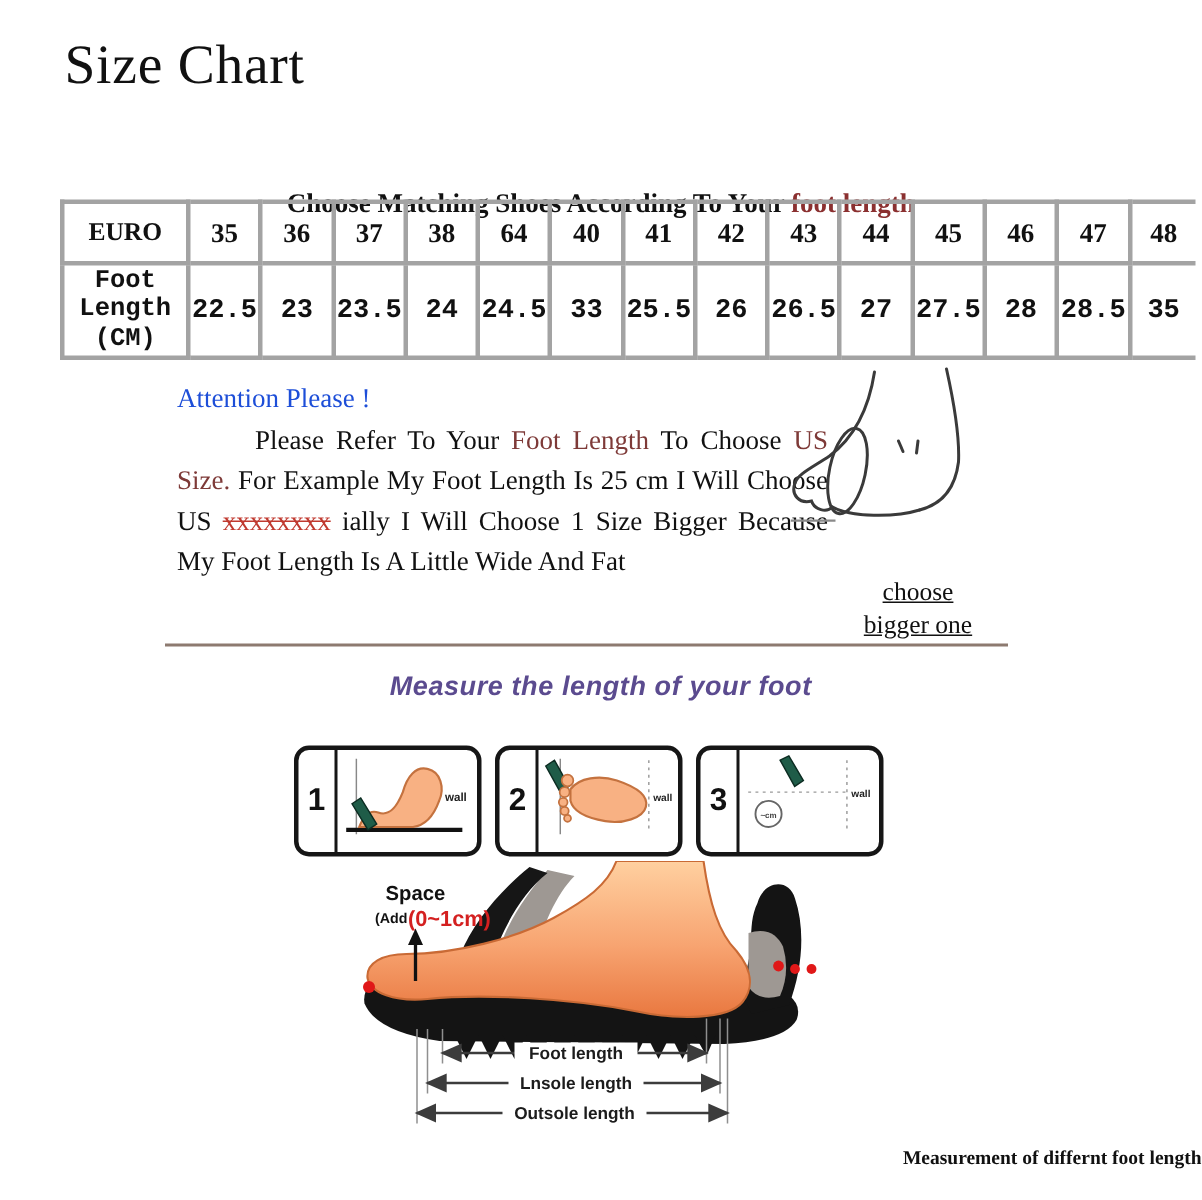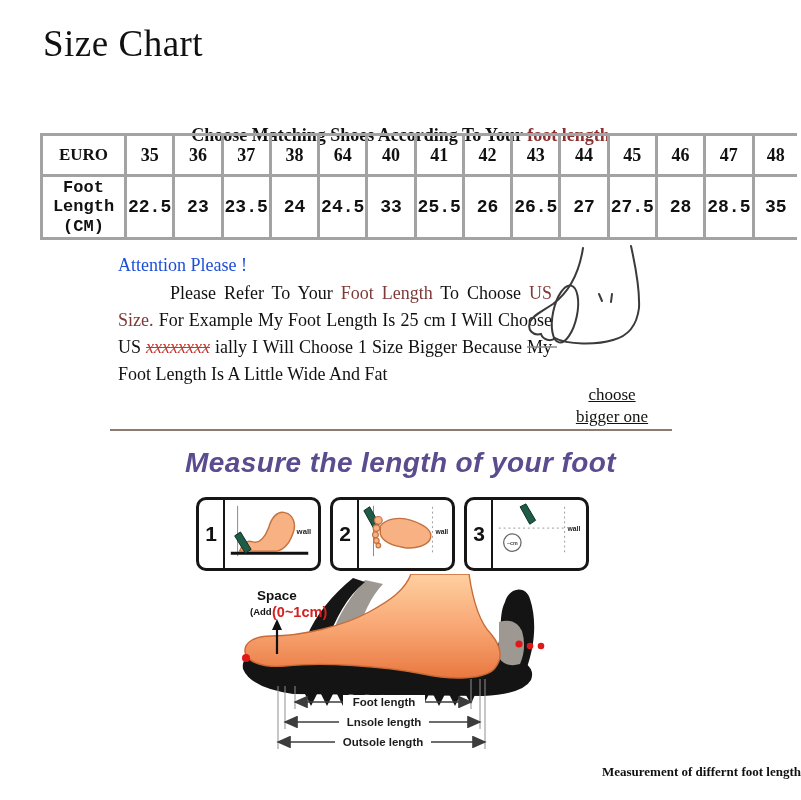--- a/index.html
+++ b/index.html
@@ -26,30 +26,30 @@
   }
   table.size td.hdr { font-size:17px; line-height:1.12; }
   table.size tr.r1 td { height:38px; }
   table.size tr.r2 td { height:60px;font-family:Liberation Mono, monospace; }
   table.size td.no-r { border-right:none; }
   
   .attention { position:absolute; left:118px; top:252px; width:434px; font-size:18px; line-height:27px; }
   .attention .head { color:#1d4ed8; margin:0 0 1px 0; }
   .attention p { margin:0; text-align:justify; text-indent:52px; }
   .mar { color:#7e3a38; }
-  .redx { color:#c03a30; text-decoration:line-through;font-style:italic; }
+  .redx { color:#c03a30; text-decoration:line-through; }
   
   .sketch { position:absolute; left:527px; top:244px; width:142px; height:140px; }
   .note { position:absolute; left:550px; top:384px; width:124px; text-align:center; font-size:17px; line-height:22px;text-decoration:underline; }
   .divider { position:absolute; left:110px; top:429px; width:562px; height:0; border-top:2px solid #8d7a70; }
   
   .measure {
     position:absolute; top:447px; left:0; width:100%; text-align:center;
     font-family:"Liberation Sans", sans-serif; font-style:italic; font-weight:bold;
-    font-size:28px; color:#5b4b8f; letter-spacing:0.4px;
+    font-size:18px; color:#5b4b8f; letter-spacing:0.4px;
   }
   
   .panels { position:absolute; left:196px; top:497px; display:flex; gap:9px; }
   .panel { width:119px; height:68px; border:3px solid #161616; border-radius:10px; display:flex; background:#fff; }
   .panel-num {
     width:24px; border-right:2px solid #161616; display:flex; align-items:center; justify-content:center;
     font-family:"Liberation Sans", sans-serif; font-weight:bold; font-size:21px;
   }
   .panel-body { flex:1; position:relative; }
   .panel-body svg { position:absolute; left:0; top:0; }

